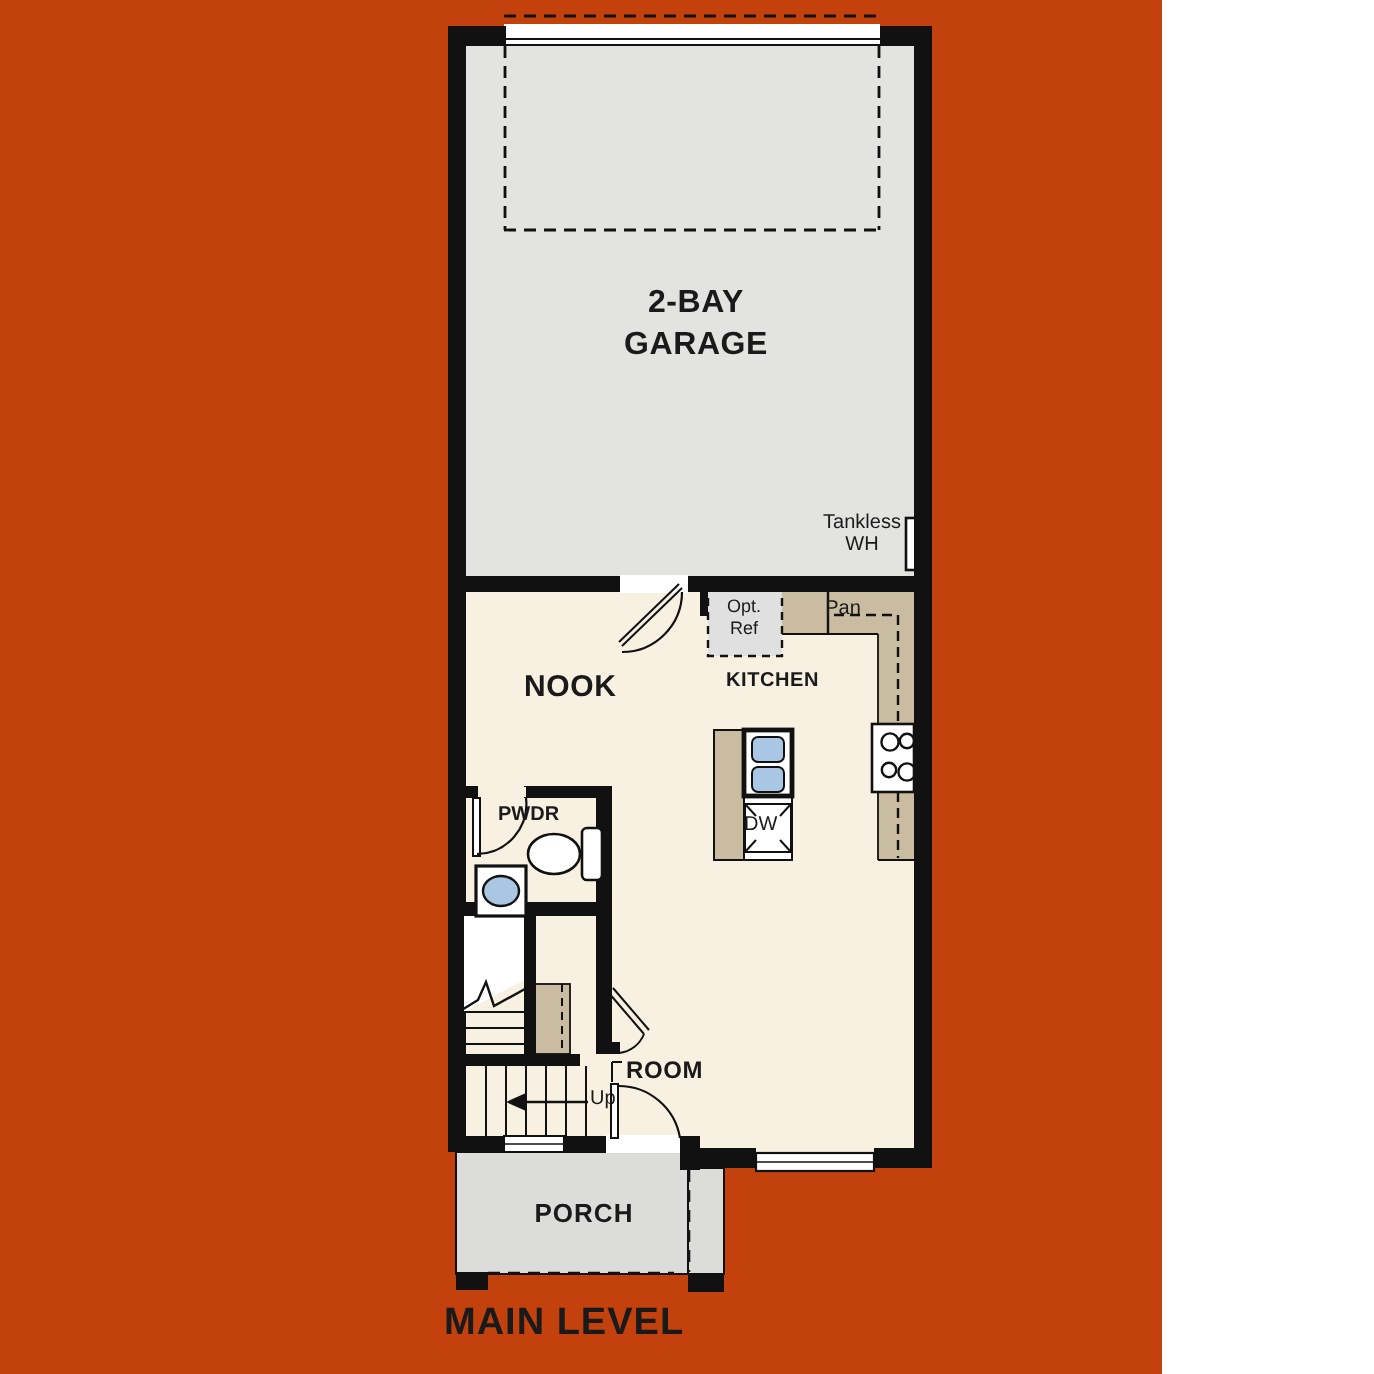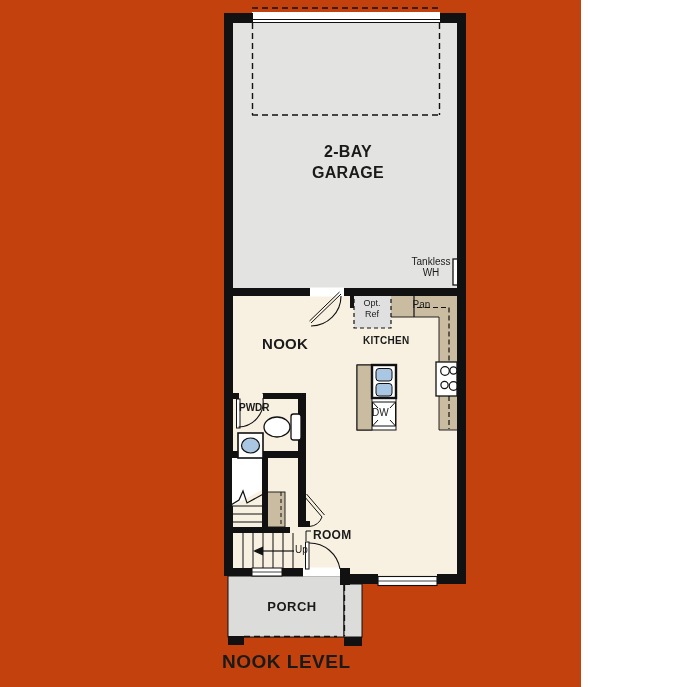--- a/index.html
+++ b/index.html
@@ -10,21 +10,21 @@
   .canvas svg{position:absolute;left:0;top:0;}
   .lbl{position:absolute;color:#1a1a1a;white-space:pre-line;}
   .room{font-weight:bold;letter-spacing:.3px;}
   .lbl-garage{left:306px;top:141px;width:84px;text-align:center;font-size:16px;line-height:21px;}
   .lbl-tankless{left:407px;top:256px;width:48px;text-align:center;font-size:10px;line-height:11px;}
   .lbl-nook{left:262px;top:335px;font-size:15px;}
   .lbl-kitchen{left:363px;top:335px;font-size:10px;}
   .lbl-optref{left:357px;top:298px;width:30px;text-align:center;font-size:9px;line-height:11px;}
   .lbl-pan{left:410px;top:299px;width:23px;text-align:center;font-size:10px;}
   .lbl-dw{left:372px;top:407px;width:24px;font-size:10px;}
-  .lbl-pwdr{left:239px;top:402px;font-size:10px;font-weight:bold;}
+  .lbl-pwdr{left:249px;top:402px;font-size:10px;font-weight:bold;}
   .lbl-greatroom{left:350px;top:482px;width:72px;text-align:center;font-size:15px;line-height:19px;}
   .lbl-entry{left:313px;top:528px;font-size:12px;}
   .lbl-up{left:295px;top:544px;font-size:10px;}
   .lbl-porch{left:259px;top:599px;width:66px;text-align:center;font-size:13px;letter-spacing:.5px;}
   .lbl-mainlevel{left:222px;top:651px;font-size:19px;letter-spacing:.5px;}
 </style>
 </head>
 <body>
 
 <div class="canvas">
@@ -203,15 +203,15 @@
   <div class="lbl lbl-tankless">Tankless WH</div>
   <div class="lbl room lbl-nook">NOOK</div>
   <div class="lbl room lbl-kitchen">KITCHEN</div>
   <div class="lbl lbl-optref">Opt. Ref</div>
   <div class="lbl lbl-pan">Pan</div>
   <div class="lbl lbl-dw">DW</div>
   <div class="lbl lbl-pwdr">PWDR</div>
   <div class="lbl room lbl-entry">ROOM</div>
   <div class="lbl lbl-up">Up</div>
   <div class="lbl room lbl-porch">PORCH</div>
-  <div class="lbl room lbl-mainlevel">NOOK LEVEL</div>
+  <div class="lbl room lbl-mainlevel">MAIN LEVEL</div>
 
 </div>
 
 </body></html>

